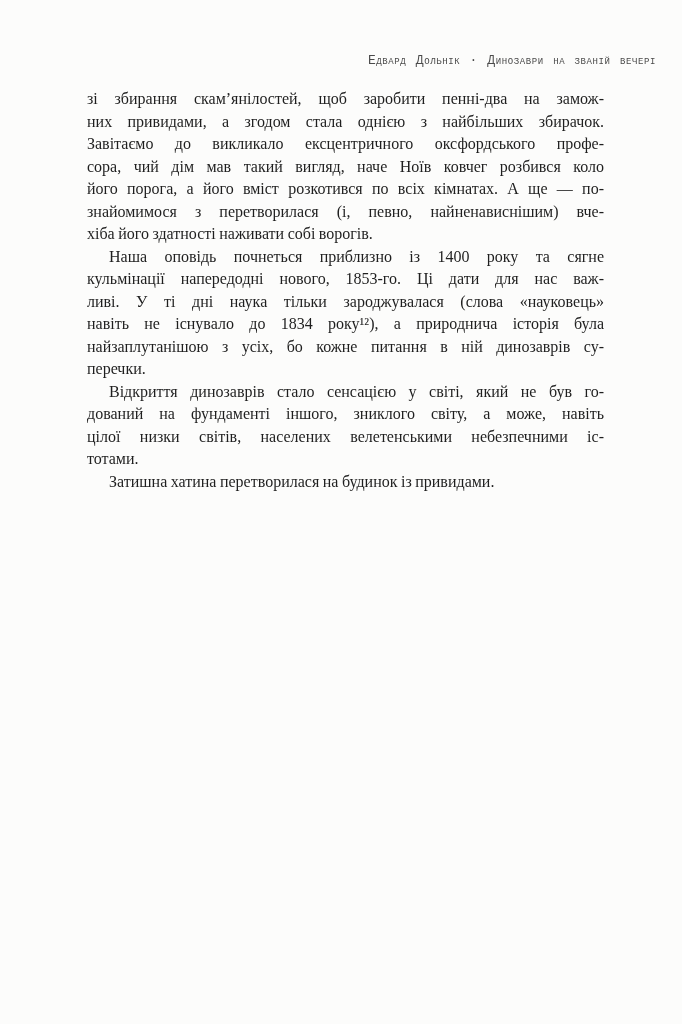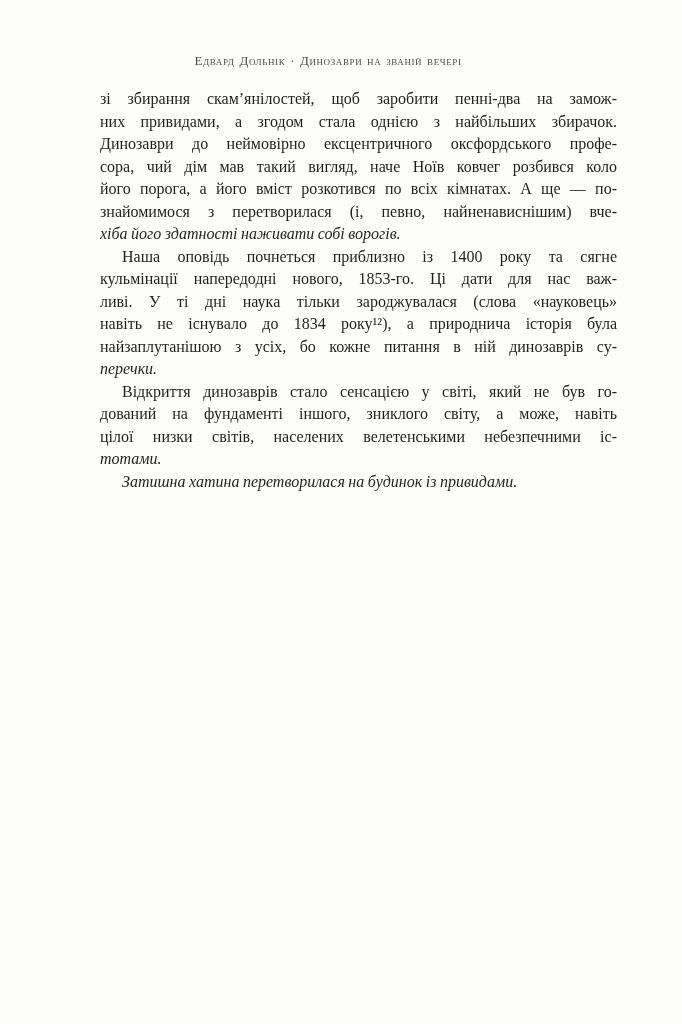--- a/index.html
+++ b/index.html
@@ -12,66 +12,65 @@
     position: relative;
     background: #fcfcfb;
     font-family: "Liberation Serif", serif;
     overflow: hidden;
   }
   .running-header {
     position: absolute;
     top: 53px;
     left: 0;
     width: 656px;
-    text-align: center;
-    font-family: Liberation Serif, serif;
+    text-align: right;
+    font-family: Liberation Mono, monospace;
     font-variant: small-caps;
     font-size: 13px;
     letter-spacing: 0.6px;
     word-spacing: 1px;
     color: #4a4a4a;
   }
   .text-block {
     position: absolute;
-    left: 100px;
+    left: 87px;
     top: 88px;
     width: 517px;
     font-family: "Liberation Serif", serif;
     font-size: 16px;
     line-height: 22.5px;
     color: #1f1f1f;
   }
   .para {
     margin: 0;
   }
   .line {
     text-align: justify;
     text-align-last: justify;
     word-spacing: -0.5px;
     height: 22.5px;
     overflow: hidden;
   }
   .line.end {
     text-align-last: left;
-    font-style: italic;
   }
   .line.indent {
     text-indent: 22px;
   }
 </style>
 </head>
 <body>
 
 <div class="running-header">Едвард Дольнік · Динозаври на званій вечері</div>
 
 <div class="text-block">
     <div class="para">
       <div class="line">зі збирання скам’янілостей, щоб заробити пенні-два на замож-</div>
       <div class="line">них привидами, а згодом стала однією з найбільших збирачок.</div>
-      <div class="line">Динозаври до неймовірно ексцентричного оксфордського профе-</div>
+      <div class="line">Завітаємо до викликало ексцентричного оксфордського профе-</div>
       <div class="line">сора, чий дім мав такий вигляд, наче Ноїв ковчег розбився коло</div>
       <div class="line">його порога, а його вміст розкотився по всіх кімнатах. А ще — по-</div>
       <div class="line">знайомимося з перетворилася (і, певно, найненависнішим) вче-</div>
       <div class="line end">хіба його здатності наживати собі ворогів.</div>
     </div>
     <div class="para">
       <div class="line indent">Наша оповідь почнеться приблизно із 1400 року та сягне</div>
       <div class="line">кульмінації напередодні нового, 1853-го. Ці дати для нас важ-</div>
       <div class="line">ливі. У ті дні наука тільки зароджувалася (слова «науковець»</div>
       <div class="line">навіть не існувало до 1834 року¹²), а природнича історія була</div>

